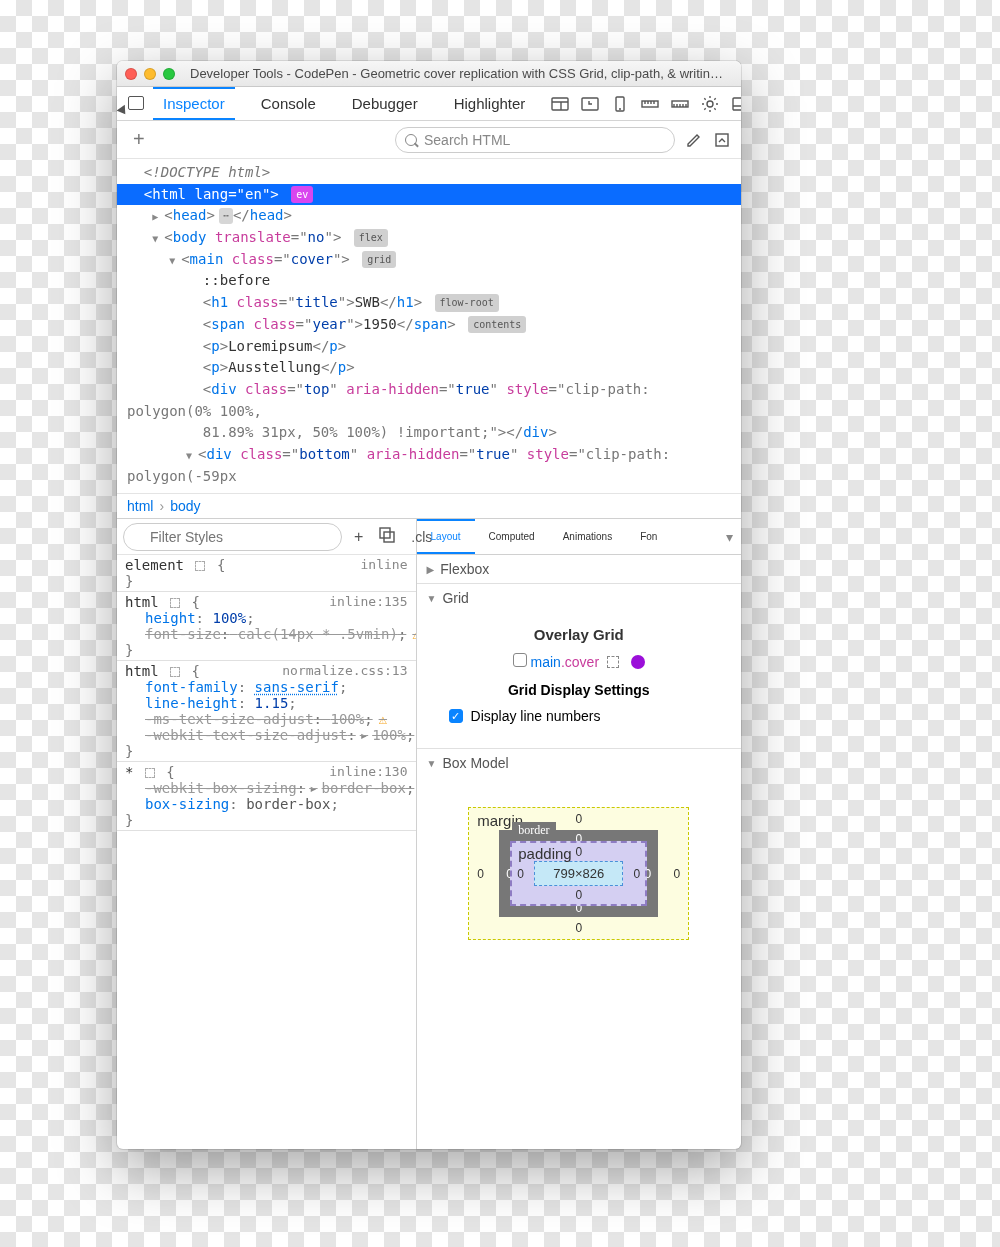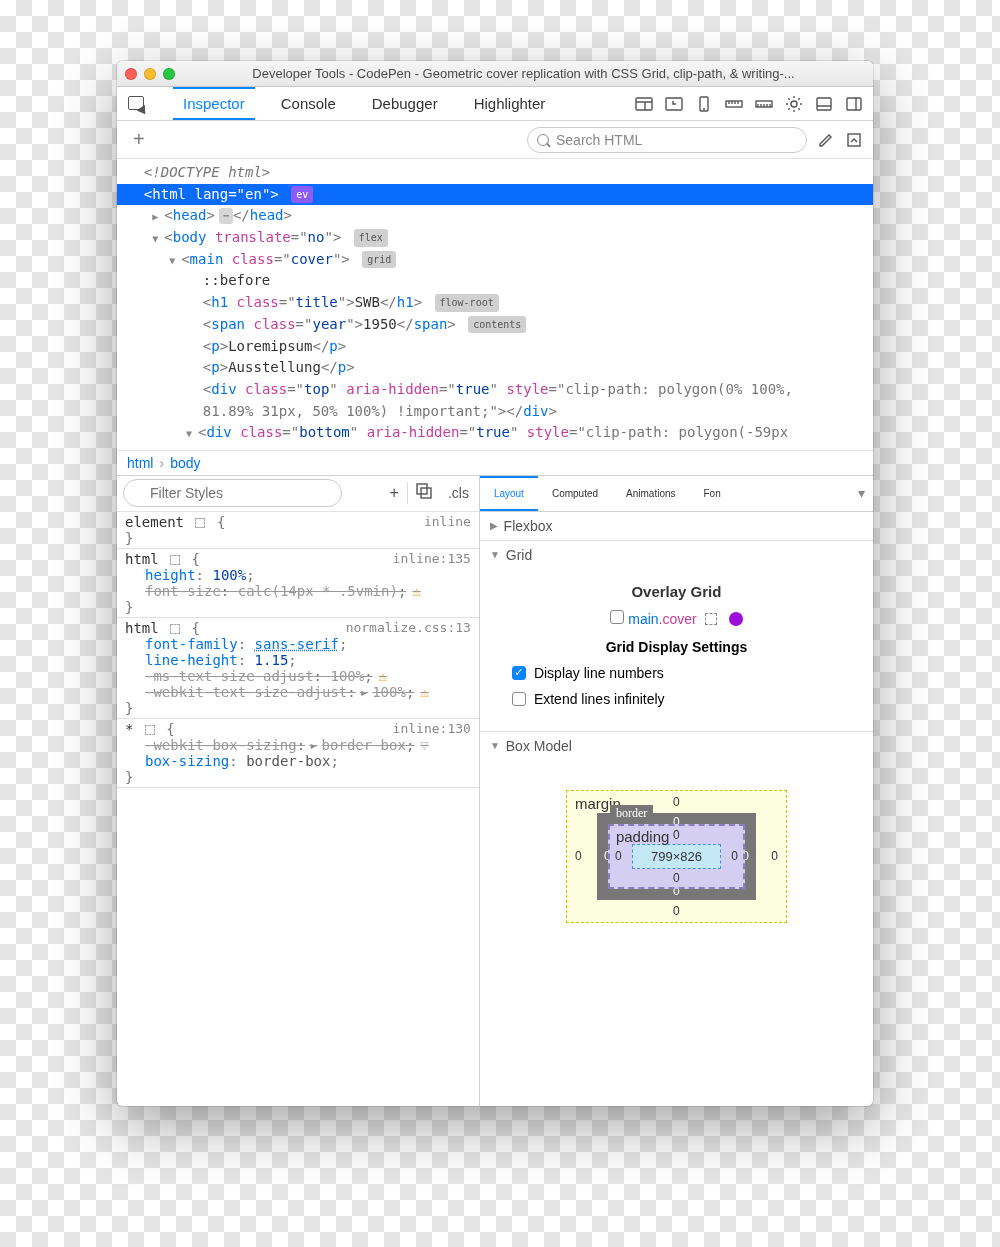--- a/index.html
+++ b/index.html
@@ -15,21 +15,21 @@
   background-color: #fff;
   width: 1000px;
   height: 1247px;
   position: relative;
   font-size: 14px;
 }
 .window {
   position: absolute;
   left: 117px;
   top: 61px;
-  width: 756px;
+  width: 624px;
   background: #fff;
   border-radius: 6px;
   box-shadow: 0 20px 60px rgba(0,0,0,0.35), 0 0 0 1px rgba(0,0,0,0.1);
   overflow: hidden;
 }
 .title-bar {
   height: 26px;
   background: linear-gradient(#f6f6f6,#e8e8e8);
   border-bottom: 1px solid #c9c9c9;
   display: flex;
@@ -113,21 +113,21 @@
 .twisty { display:inline-block; width:12px; color:#888; }
 .twisty.open::before { content:"▼"; font-size:10px; }
 .twisty.closed::before { content:"▶"; font-size:10px; }
 .punct { color:#777; }
 .tag { color:#0074e8; }
 .attr { color:#c83c9c; }
 .val { color:#003eaa; }
 .doctype { color:#777; font-style: italic; }
 .txt { color:#333; }
 .badge { display:inline-block; background:#d0d0d0; color:#555; border-radius:3px; font-size:10px; padding:1px 5px; vertical-align:1px; margin-left:4px; }
-.badge-ev { background:#8b5cf6; color:#fff; }
+.badge-ev { background:#d946ef; color:#fff; }
 .badge-ellipsis { background:#d6d6d6; color:#666; padding:0 4px; }
 .style-val { color:#777; }
 
 .breadcrumbs {
   border-top:1px solid #e4e4e4;
   border-bottom:1px solid #d0d0d0;
   padding: 4px 10px;
   font-size:14px;
   color:#0074e8;
 }
@@ -388,24 +388,20 @@
           <div class="overlay-row">
             <span class="ck-box"></span>
             <span class="overlay-sel">main</span><span class="overlay-cls">.cover</span>
             <span class="overlay-grid-ico"></span>
             <span class="overlay-dot"></span>
           </div>
           <div class="settings-head">Grid Display Settings</div>
           <div class="setting-row">
               <span class="ck-box checked">✓</span>
               <span>Display line numbers</span>
-            </div>
-          <div class="setting-row">
-              <span class="ck-box"></span>
-              <span>Extend lines infinitely</span>
             </div>
         </div>
       </div>
 
       <div class="panel" style="border-bottom:none;">
         <div class="panel-hdr">
             <span class="panel-tw">▼</span>
             <span>Box Model</span>
           </div>
         <div class="box-model-wrap">

